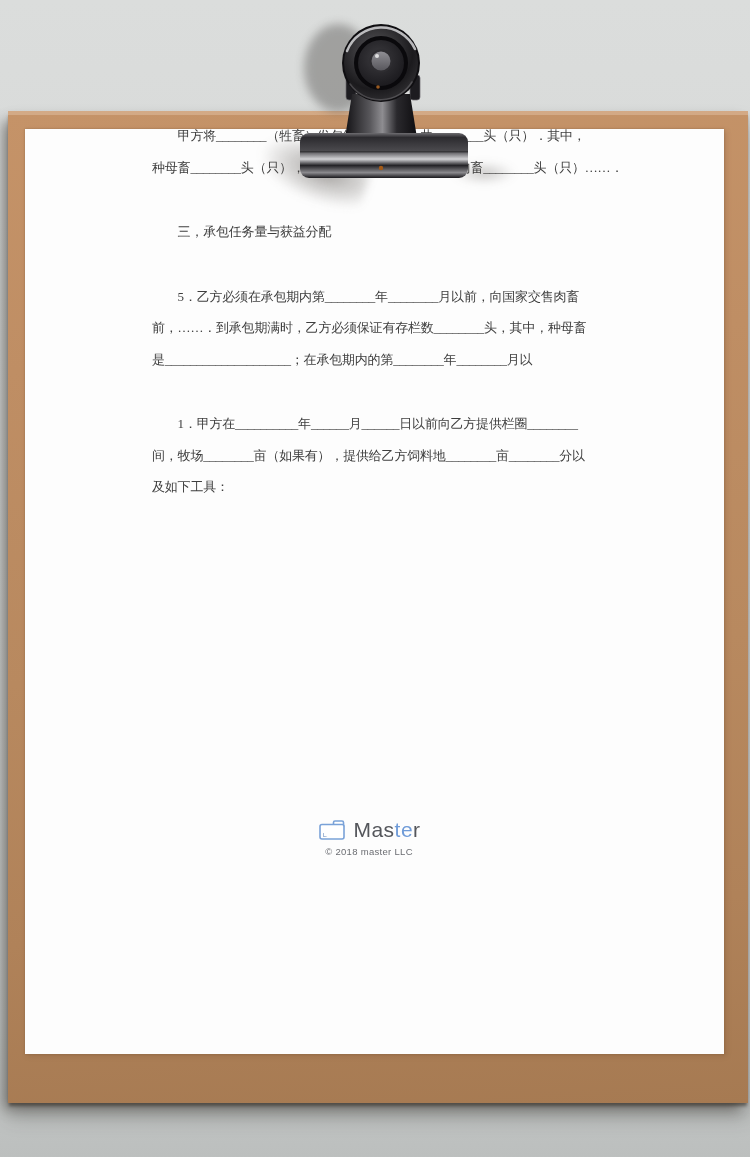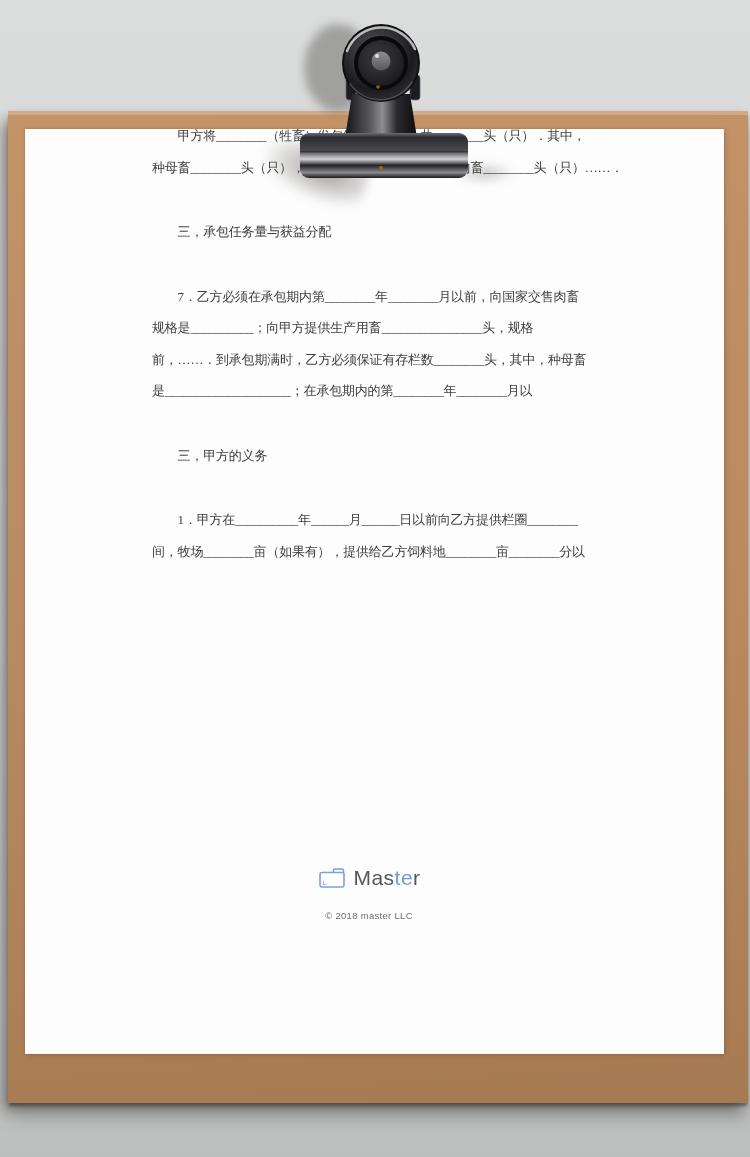--- a/index.html
+++ b/index.html
@@ -28,24 +28,24 @@
     position:absolute;left:152px;top:120px;width:424px;z-index:3;
     color:#3e3e3e;font-size:13px;letter-spacing:-0.2px;
   }
   .line{height:31.5px;line-height:31.5px;white-space:pre;}
   .para + .para{margin-top:33px;}
   .brand{
     position:absolute;left:0;right:12px;top:818px;z-index:3;
     display:flex;flex-direction:column;align-items:center;
     font-family:"Liberation Sans","DejaVu Sans",sans-serif;
   }
-  .brand-row{display:flex;align-items:center;gap:6px;margin-top:48px;}
+  .brand-row{display:flex;align-items:center;gap:6px;}
   .brand-name{font-size:21px;letter-spacing:.5px;color:#54565b;}
   .brand-name .blue{color:#6f9bd8;}
-  .copyright{margin-top:20px;font-size:9.5px;color:#6b6d72;letter-spacing:.3px;}
+  .copyright{margin-top:4px;font-size:9.5px;color:#6b6d72;letter-spacing:.3px;}
   .clip-shadow{
     position:absolute;left:256px;top:146px;width:112px;height:54px;z-index:4;
     background:radial-gradient(ellipse at 60% 40%,rgba(70,65,60,.5),rgba(70,65,60,0) 70%);
     filter:blur(4px);transform:rotate(18deg);
   }
   .clip-shadow2{
     position:absolute;left:452px;top:162px;width:64px;height:22px;z-index:4;
     background:radial-gradient(ellipse,rgba(70,65,60,.3),rgba(70,65,60,0) 70%);
     filter:blur(4px);
   }
@@ -62,31 +62,28 @@
 
   <div class="doc-text">
     <div class="para">
       <div class="line">　　甲方将________（牲畜）发包给乙方饲养，共________头（只）．其中，</div>
       <div class="line">种母畜________头（只），种公畜________头（只），肉畜________头（只）……．</div>
     </div>
     <div class="para">
       <div class="line">　　三，承包任务量与获益分配</div>
     </div>
     <div class="para">
-      <div class="line">　　7．乙方必须在承包期内第________年________月以前，向国家交售肉畜</div>
-      <div class="line">规格是__________；向甲方提供生产用畜________________头，规格</div>
+      <div class="line">　　5．乙方必须在承包期内第________年________月以前，向国家交售肉畜</div>
       <div class="line">前，……．到承包期满时，乙方必须保证有存栏数________头，其中，种母畜</div>
       <div class="line">是____________________；在承包期内的第________年________月以</div>
     </div>
     <div class="para">
-      <div class="line">　　三，甲方的义务</div>
-    </div>
-    <div class="para">
       <div class="line">　　1．甲方在__________年______月______日以前向乙方提供栏圈________</div>
       <div class="line">间，牧场________亩（如果有），提供给乙方饲料地________亩________分以</div>
+      <div class="line">及如下工具：</div>
     </div>
   </div>
 
   <div class="brand">
     <div class="brand-row">
       <svg width="30" height="24" viewBox="0 0 30 24">
         <rect x="16.5" y="3" width="10" height="7" rx="1.5" fill="#ffffff" stroke="#7aa2d8" stroke-width="1.6"></rect>
         <rect x="3" y="6.5" width="24" height="14.5" rx="2" fill="#ffffff" stroke="#7aa2d8" stroke-width="1.6"></rect>
         <text x="6" y="18.5" font-size="5.5" fill="#5b81b5" font-family="Liberation Sans, sans-serif">L.</text>
       </svg>

